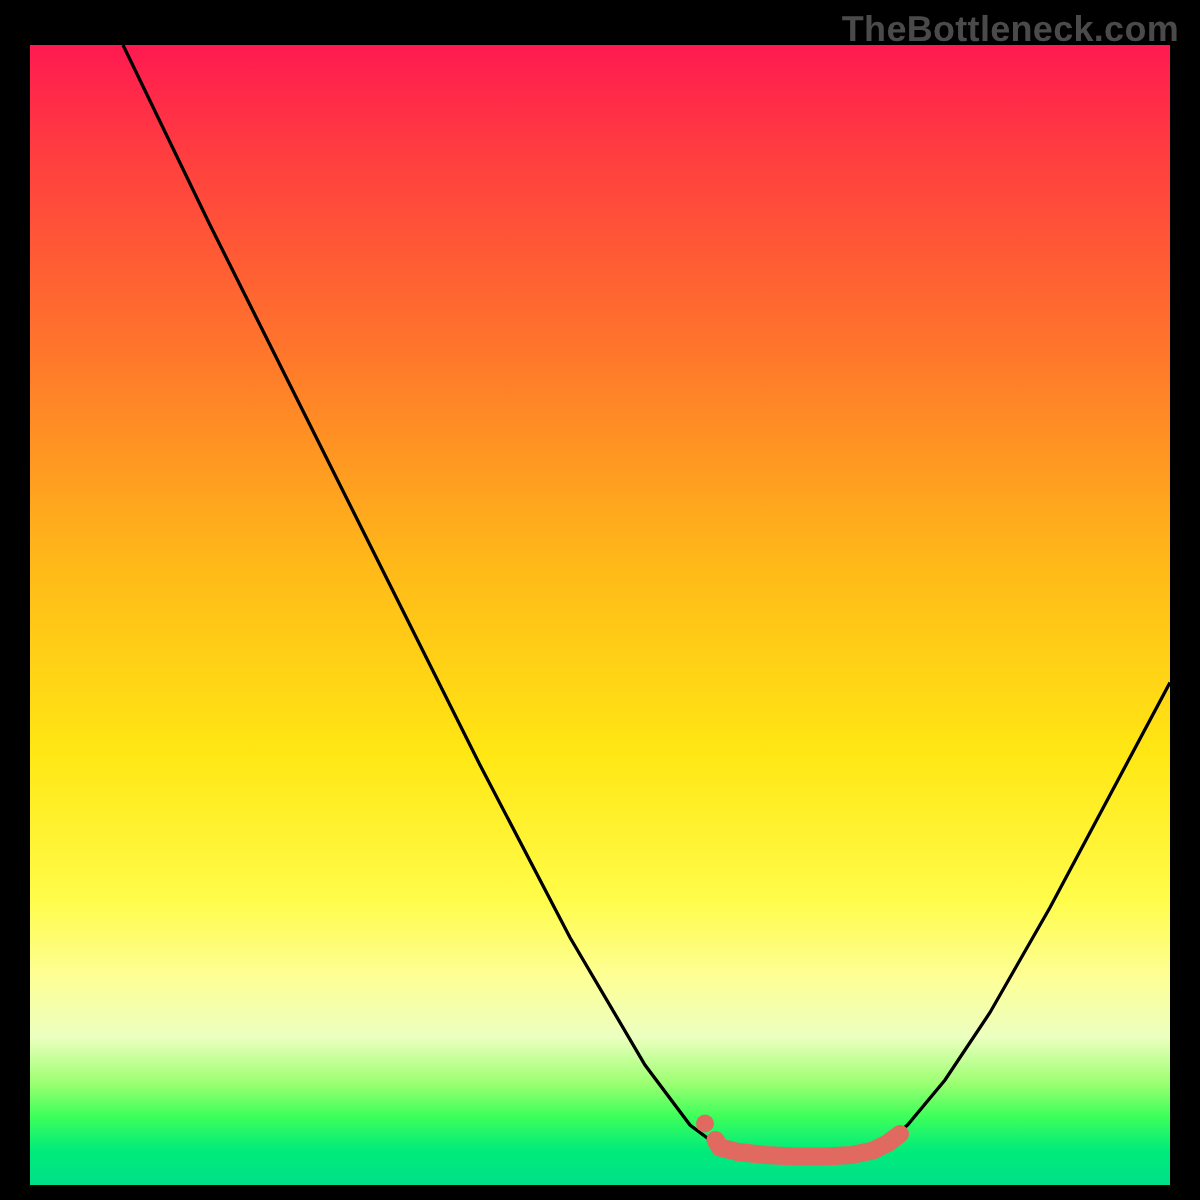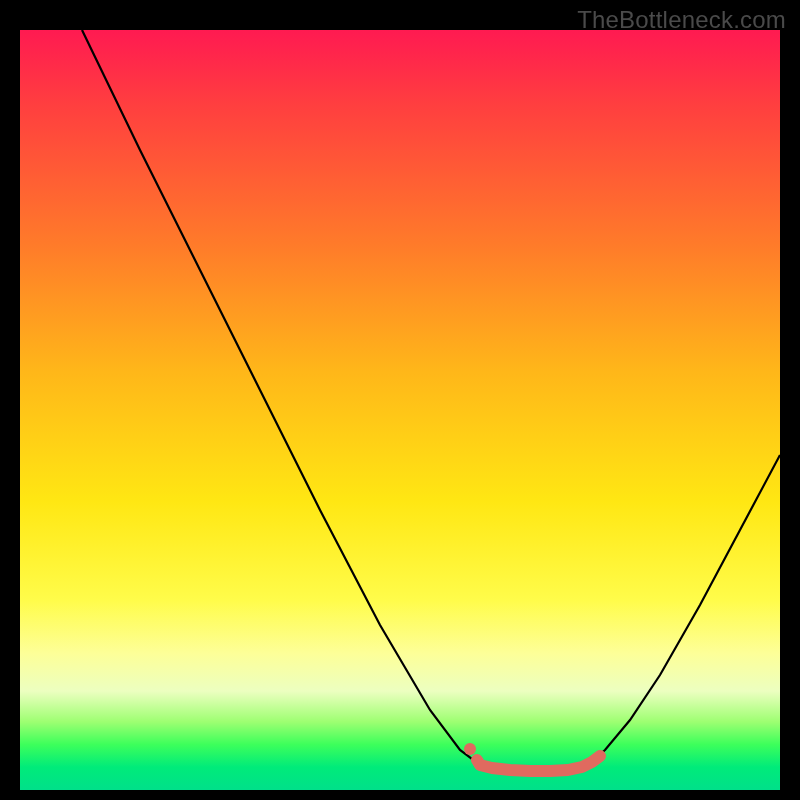--- a/index.html
+++ b/index.html
@@ -8,21 +8,21 @@
     width: 800px; height: 800px;
     background: #000;
     position: relative;
   }
   .watermark {
     position: absolute;
     top: 6px;
     right: 14px;
     font-family: Arial, Helvetica, sans-serif;
     font-size: 24px;
-    font-weight: normal;
+    font-weight: bold;
     color: #4a4a4a;
     letter-spacing: 0.2px;
   }
   .plot {
     position: absolute;
     left: 20px;
     top: 30px;
     width: 760px;
     height: 760px;
     background: #fff;

